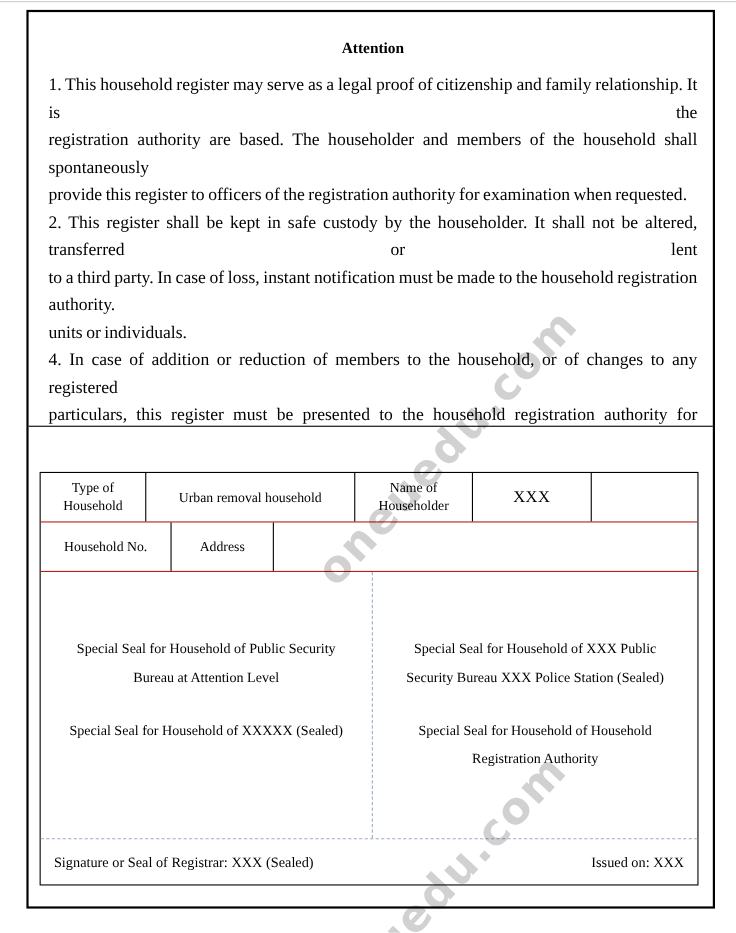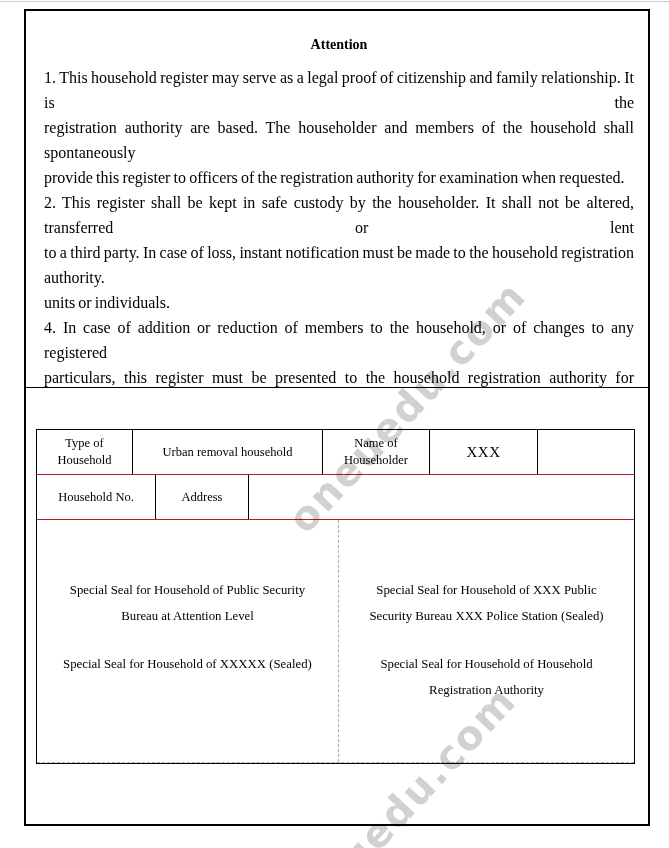--- a/index.html
+++ b/index.html
@@ -144,18 +144,22 @@
           <div class="seal-line">Special Seal for Household of XXX Public</div>
           <div class="seal-line">Security Bureau XXX Police Station (Sealed)</div>
         </div>
         <div class="seal-p">
           <div class="seal-line">Special Seal for Household of Household</div>
           <div class="seal-line">Registration Authority</div>
         </div>
       </div>
     </div>
 
+    <div class="footer-row">
+      <span>Signature or Seal of Registrar: XXX (Sealed)</span>
+      <span>Issued on: XXX</span>
+    </div>
 
   </div>
 </div>
 
 <div class="watermark wm-mid">oneuedu.com</div>
 <div class="watermark wm-bottom">oneuedu.com</div>
 
 </body></html>

